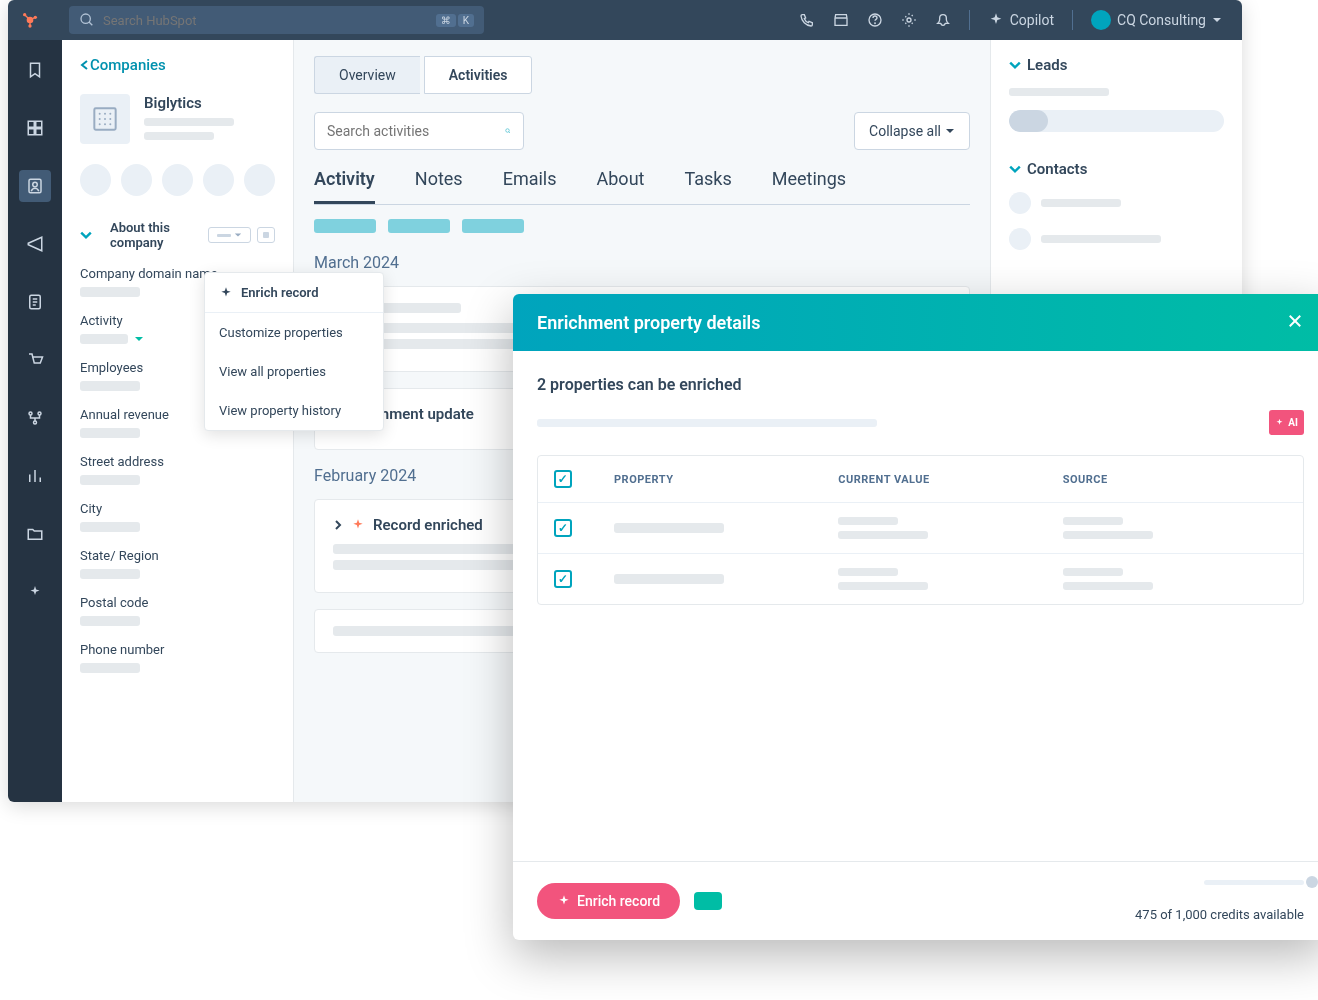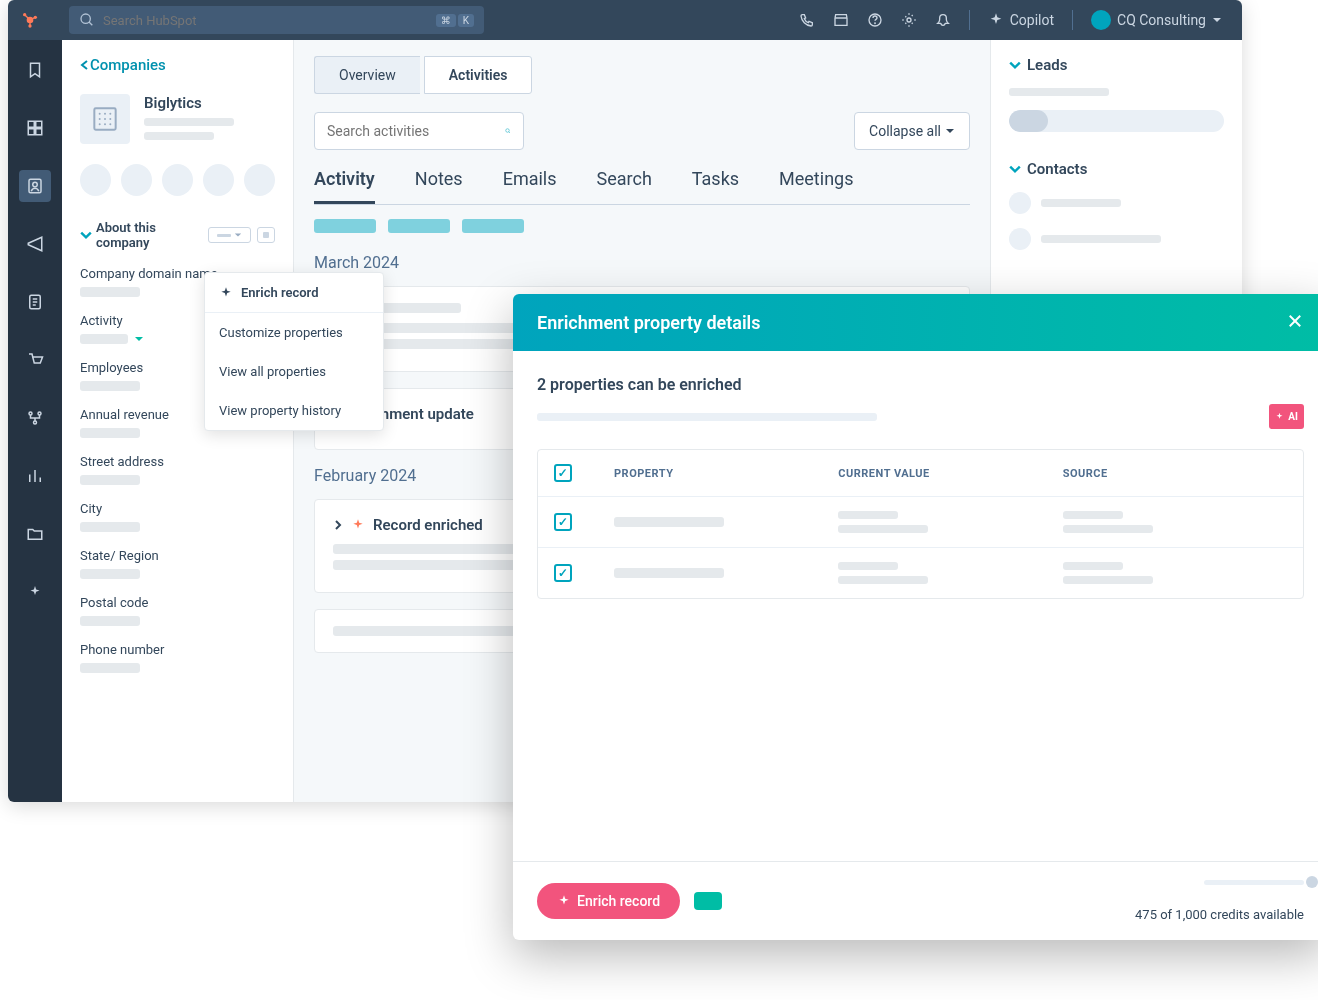--- a/index.html
+++ b/index.html
@@ -29,21 +29,21 @@
     .content { flex: 1; display: flex; background: #f5f8fa; }
     
     .left-panel { width: 232px; background: #fff; border-right: 1px solid #e5e9ec; padding: 16px 18px; }
     .breadcrumb { color: #0091ae; font-size: 15px; font-weight: 500; display: flex; align-items: center; margin-bottom: 20px; }
     .company-header { display: flex; gap: 14px; align-items: flex-start; margin-bottom: 18px; }
     .company-icon { width: 50px; height: 50px; background: #eaf0f6; border-radius: 4px; display: flex; align-items: center; justify-content: center; }
     .company-title { font-size: 15px; font-weight: 600; color: #33475b; margin-bottom: 6px; }
     .skeleton { background: #e5e9ec; border-radius: 3px; height: 8px; margin-bottom: 6px; }
     .avatar-row { display: flex; gap: 10px; margin-bottom: 24px; }
     .avatar-circle { width: 32px; height: 32px; border-radius: 50%; background: #eaf0f6; }
-    .section-header { display: flex; align-items: center; gap: 4px; color: #33475b; font-size: 13px; font-weight: 600; margin-bottom: 16px; }
+    .section-header { display: flex; align-items: center; gap: 18px; color: #33475b; font-size: 13px; font-weight: 600; margin-bottom: 16px; }
     .section-actions { display: flex; gap: 6px; margin-left: auto; }
     .mini-btn { border: 1px solid #cbd6e2; border-radius: 3px; padding: 3px 8px; background: #fff; display: flex; align-items: center; gap: 3px; }
     .mini-btn .bar { width: 14px; height: 3px; background: #cbd6e2; border-radius: 1px; }
     .prop-field { margin-bottom: 16px; }
     .prop-label { font-size: 13px; color: #33475b; margin-bottom: 6px; }
     .prop-skeleton { height: 10px; background: #e5e9ec; border-radius: 3px; width: 60px; }
     
     .center-panel { flex: 1; padding: 16px 20px; position: relative; }
     .tabs { display: flex; gap: 4px; margin-bottom: 18px; }
     .tab { padding: 10px 24px; border: 1px solid #cbd6e2; background: #eaf0f6; color: #33475b; font-size: 14px; border-radius: 3px 3px 0 0; }
@@ -75,21 +75,21 @@
     .popover { position: absolute; left: 204px; top: 272px; width: 180px; background: #fff; border: 1px solid #e5e9ec; border-radius: 4px; box-shadow: 0 4px 16px rgba(0,0,0,0.12); z-index: 5; }
     .popover-item { padding: 12px 14px; font-size: 13px; color: #33475b; display: flex; align-items: center; gap: 8px; }
     .popover-item.bold { font-weight: 600; border-bottom: 1px solid #eaf0f6; }
     
     
     .modal { position: absolute; left: 513px; top: 294px; width: 815px; height: 646px; background: #fff; border-radius: 6px; box-shadow: 0 16px 48px rgba(0,0,0,0.28); z-index: 10; display: flex; flex-direction: column; overflow: hidden; }
     .modal-header { background: linear-gradient(90deg, #00a4bd, #00bda5); color: #fff; padding: 16px 24px; display: flex; align-items: center; justify-content: space-between; }
     .modal-title { font-size: 18px; font-weight: 600; }
     .modal-close { font-size: 22px; cursor: pointer; }
     .modal-body { padding: 24px; flex: 1; }
-    .enrich-summary { display: flex; align-items: center; justify-content: space-between; margin-bottom: 10px; }
+    .enrich-summary { display: flex; align-items: center; justify-content: space-between; margin-bottom: 16px; }
     .enrich-count { font-size: 16px; font-weight: 600; color: #33475b; }
     .ai-badge { background: #f2547d; color: #fff; font-size: 10px; font-weight: 700; padding: 7px 6px; border-radius: 3px; display: flex; align-items: center; gap: 4px; }
     .summary-skel { height: 8px; width: 340px; background: #eaf0f6; border-radius: 3px; margin-bottom: 20px; }
     .enrich-table { width: 100%; border: 1px solid #e5e9ec; border-radius: 4px; overflow: hidden; }
     .et-row { display: grid; grid-template-columns: 60px 1fr 1fr 1fr; align-items: center; padding: 14px 16px; border-bottom: 1px solid #eaf0f6; }
     .et-row.head { font-size: 11px; font-weight: 700; color: #516f90; letter-spacing: 0.5px; text-transform: uppercase; }
     .chk { width: 18px; height: 18px; border: 2px solid #00a4bd; border-radius: 3px; display: flex; align-items: center; justify-content: center; color: #00a4bd; font-size: 12px; font-weight: bold; }
     .modal-footer { border-top: 1px solid #e5e9ec; padding: 18px 24px; display: flex; align-items: center; gap: 14px; }
     .enrich-btn { background: #f2547d; color: #fff; border: none; border-radius: 22px; padding: 10px 20px; font-size: 14px; font-weight: 500; display: flex; align-items: center; gap: 6px; }
     .teal-pill { background: #00bda5; width: 28px; height: 18px; border-radius: 4px; }
@@ -352,21 +352,21 @@
             <span>Collapse all</span>
             <svg width="10" height="10" viewBox="0 0 10 10" fill="#33475b">
                 <path d="M1 3l4 4 4-4z"></path>
               </svg>
           </button>
         </div>
         <div class="activity-tabs">
           <div class="activity-tab active">Activity</div>
           <div class="activity-tab">Notes</div>
           <div class="activity-tab">Emails</div>
-          <div class="activity-tab">Search</div>
+          <div class="activity-tab">About</div>
           <div class="activity-tab">Tasks</div>
           <div class="activity-tab">Meetings</div>
         </div>
         <div class="pills">
           <div class="pill" style="width:62px"></div>
           <div class="pill" style="width:62px"></div>
           <div class="pill" style="width:62px"></div>
         </div>
         <div class="month-label">March 2024</div>
         <div class="card">

